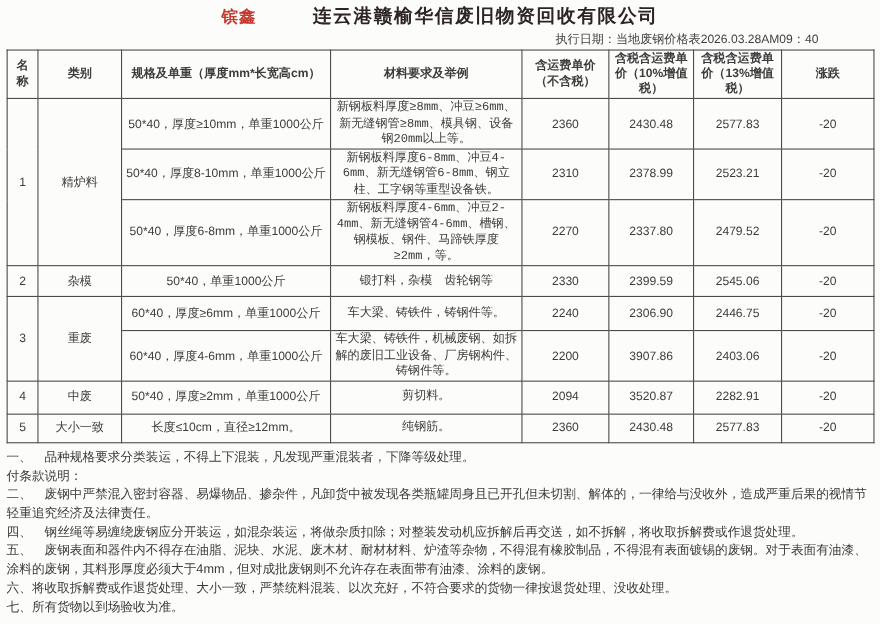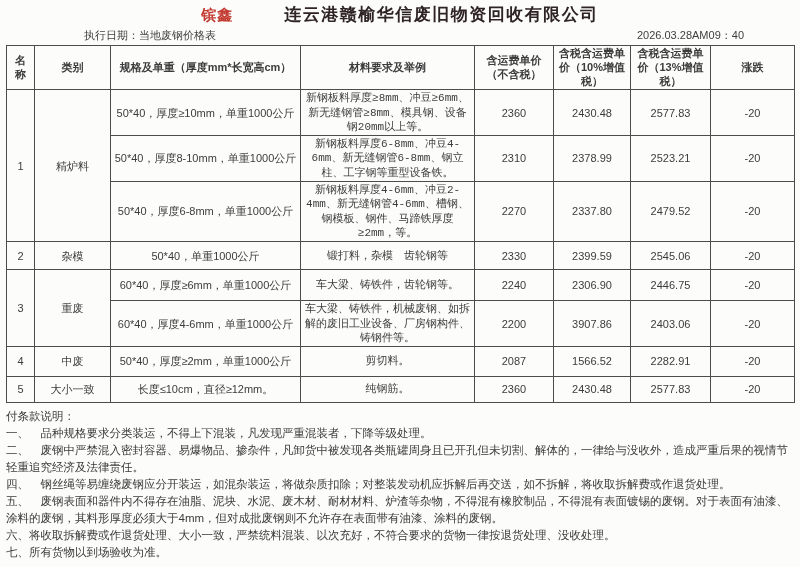--- a/index.html
+++ b/index.html
@@ -8,21 +8,21 @@
     background:#fcfcfb;
     font-family:"Liberation Sans", sans-serif;
     color:#3a3a3a;
   }
   .page{width:788px;margin:0 auto;padding-top:2px;}
   
   .title-row{text-align:center;height:25px;line-height:25px;white-space:nowrap;}
   .logo{color:#c23a30;font-weight:bold;font-size:15px;margin-right:16px;letter-spacing:1px;}
   .company{color:#2e2424;font-weight:bold;font-size:17px;letter-spacing:1.5px;margin-left:35px;}
   
-  .sub-row{display:flex;justify-content:space-between;align-items:center;
+  .sub-row{display:flex;justify-content:flex-end;align-items:center;
     font-size:11px;color:#3f3f3f;padding:1px 50px 2px 78px;height:15px;}
   
   table{border-collapse:collapse;table-layout:fixed;width:788px;font-size:11px;color:#3c3c3c;}
   col.c-no{width:28px;}  col.c-cat{width:76px;}  col.c-spec{width:190px;}
   col.c-mat{width:174px;} col.c-p0{width:79px;}  col.c-p3{width:77px;}
   col.c-p13{width:80px;}  col.c-chg{width:84px;}
   th,td{border:1px solid #4c4c4c;text-align:center;vertical-align:middle;
     padding:1px 3px;line-height:1.3;overflow:hidden;}
   th{font-weight:bold;font-size:11px;line-height:1.25;}
   tr.rh-hd{height:42px;} tr.rh-46{height:44px;} tr.rh-30{height:28px;}
@@ -104,60 +104,60 @@
         <td class="mat">锻打料，杂模　齿轮钢等</td>
         <td>2330</td>
         <td>2399.59</td>
         <td>2545.06</td>
         <td>-20</td>
       </tr>
       <tr class="rh-33">
         <td rowspan="2">3</td>
         <td rowspan="2">重废</td>
         <td>60*40，厚度≥6mm，单重1000公斤</td>
-        <td class="mat">车大梁、铸铁件，齿轮钢等。</td>
+        <td class="mat">车大梁、铸铁件，铸钢件等。</td>
         <td>2240</td>
         <td>2306.90</td>
         <td>2446.75</td>
         <td>-20</td>
       </tr>
       <tr class="rh-44">
         <td>60*40，厚度4-6mm，单重1000公斤</td>
         <td class="mat">车大梁、铸铁件，机械废钢、如拆解的废旧工业设备、厂房钢构件、铸钢件等。</td>
         <td>2200</td>
         <td>3907.86</td>
         <td>2403.06</td>
         <td>-20</td>
       </tr>
       <tr class="rh-32">
         <td>4</td>
         <td>中废</td>
         <td>50*40，厚度≥2mm，单重1000公斤</td>
         <td class="mat">剪切料。</td>
-        <td>2087</td>
-        <td>1566.52</td>
+        <td>2094</td>
+        <td>3520.87</td>
         <td>2282.91</td>
         <td>-20</td>
       </tr>
       <tr class="rh-28">
         <td>5</td>
         <td>大小一致</td>
         <td>长度≤10cm，直径≥12mm。</td>
         <td class="mat">纯钢筋。</td>
         <td>2360</td>
         <td>2430.48</td>
         <td>2577.83</td>
         <td>-20</td>
       </tr>
     </tbody>
   </table>
 
   <div class="notes">
+    <div class="note">一、　品种规格要求分类装运，不得上下混装，凡发现严重混装者，下降等级处理。</div>
     <div class="note note-title">付条款说明：</div>
-    <div class="note">一、　品种规格要求分类装运，不得上下混装，凡发现严重混装者，下降等级处理。</div>
     <div class="note">二、　废钢中严禁混入密封容器、易爆物品、掺杂件，凡卸货中被发现各类瓶罐周身且已开孔但未切割、解体的，一律给与没收外，造成严重后果的视情节轻重追究经济及法律责任。</div>
     <div class="note">四、　钢丝绳等易缠绕废钢应分开装运，如混杂装运，将做杂质扣除；对整装发动机应拆解后再交送，如不拆解，将收取拆解费或作退货处理。</div>
     <div class="note">五、　废钢表面和器件内不得存在油脂、泥块、水泥、废木材、耐材材料、炉渣等杂物，不得混有橡胶制品，不得混有表面镀锡的废钢。对于表面有油漆、涂料的废钢，其料形厚度必须大于4mm，但对成批废钢则不允许存在表面带有油漆、涂料的废钢。</div>
     <div class="note">六、将收取拆解费或作退货处理、大小一致，严禁统料混装、以次充好，不符合要求的货物一律按退货处理、没收处理。</div>
     <div class="note">七、所有货物以到场验收为准。</div>
 
   </div>
 
 </div>
 

